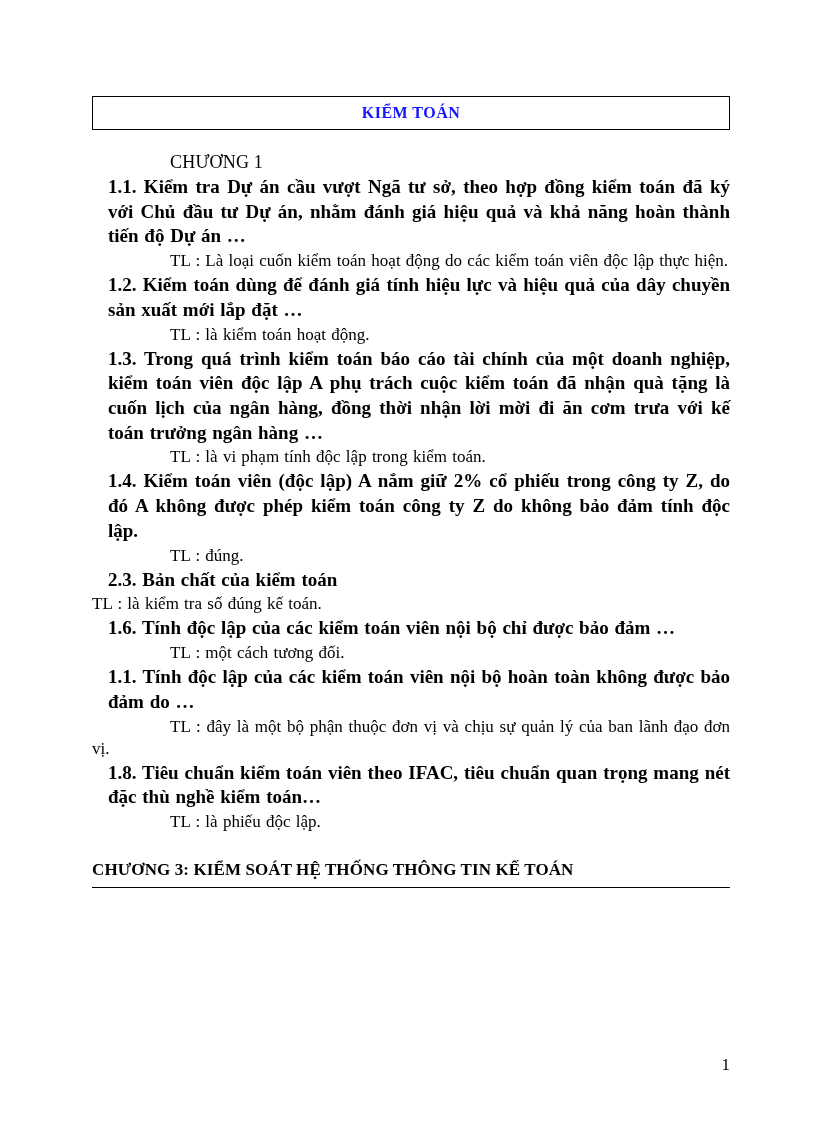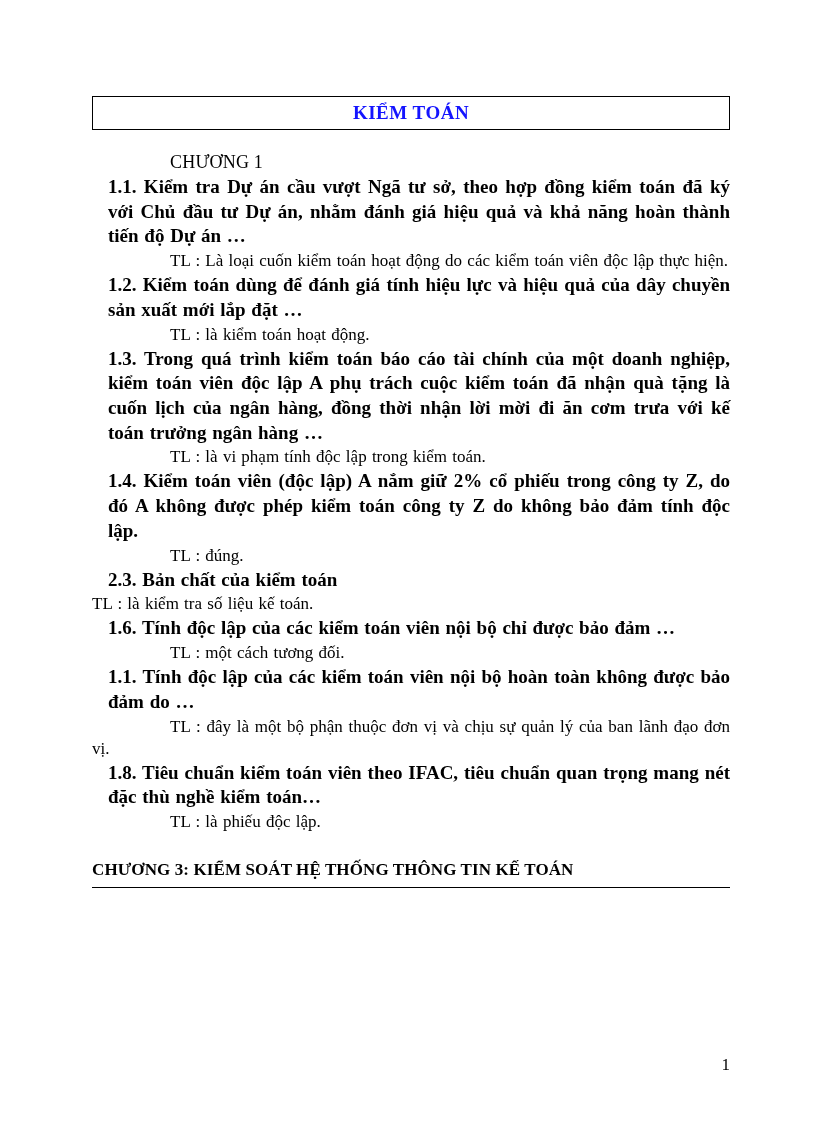--- a/index.html
+++ b/index.html
@@ -28,21 +28,21 @@
     height: 32px;
     margin-top: 0px;
     margin-bottom: 22px;
     display: flex;
     align-items: center;
     justify-content: center;
   }
   .title-text {
     color: #1414ff;
     font-weight: bold;
-    font-size: 19px;
+    font-size: 16px;
     letter-spacing: 0.5px;
     font-family: "Liberation Serif", serif;
   }
   .chapter-head {
     font-size: 18px;
     margin-left: 78px;
     margin-bottom: 2px;
     letter-spacing: 0.2px;
     margin-top: 8px;
   }
@@ -103,21 +103,21 @@
   <p class="q">1.2. Kiểm toán dùng để đánh giá tính hiệu lực và hiệu quả của dây chuyền sản xuất mới lắp đặt …</p>
   <p class="a a-indent">TL : là kiểm toán hoạt động.</p>
 
   <p class="q">1.3. Trong quá trình kiểm toán báo cáo tài chính của một doanh nghiệp, kiểm toán viên độc lập A phụ trách cuộc kiểm toán đã nhận quà tặng là cuốn lịch của ngân hàng, đồng thời nhận lời mời đi ăn cơm trưa với kế toán trưởng ngân hàng …</p>
   <p class="a a-indent">TL : là vi phạm tính độc lập trong kiểm toán.</p>
 
   <p class="q">1.4. Kiểm toán viên (độc lập) A nắm giữ 2% cổ phiếu trong công ty Z, do đó A không được phép kiểm toán công ty Z do không bảo đảm tính độc lập.</p>
   <p class="a a-indent">TL : đúng.</p>
 
   <p class="q">2.3. Bản chất của kiểm toán</p>
-  <p class="a a-flat">TL : là kiểm tra số liệu kế toán.</p>
+  <p class="a a-flat">TL : là kiểm tra số đúng kế toán.</p>
 
   <p class="q">1.6. Tính độc lập của các kiểm toán viên nội bộ chỉ được bảo đảm …</p>
   <p class="a a-indent">TL : một cách tương đối.</p>
 
   <p class="q">1.1. Tính độc lập của các kiểm toán viên nội bộ hoàn toàn không được bảo đảm do …</p>
   <p class="a a-indent">TL : đây là một bộ phận thuộc đơn vị và chịu sự quản lý của ban lãnh đạo đơn vị.</p>
 
   <p class="q">1.8. Tiêu chuẩn kiểm toán viên theo IFAC, tiêu chuẩn quan trọng mang nét đặc thù nghề kiểm toán…</p>
   <p class="a a-indent">TL : là phiếu độc lập.</p>
 

